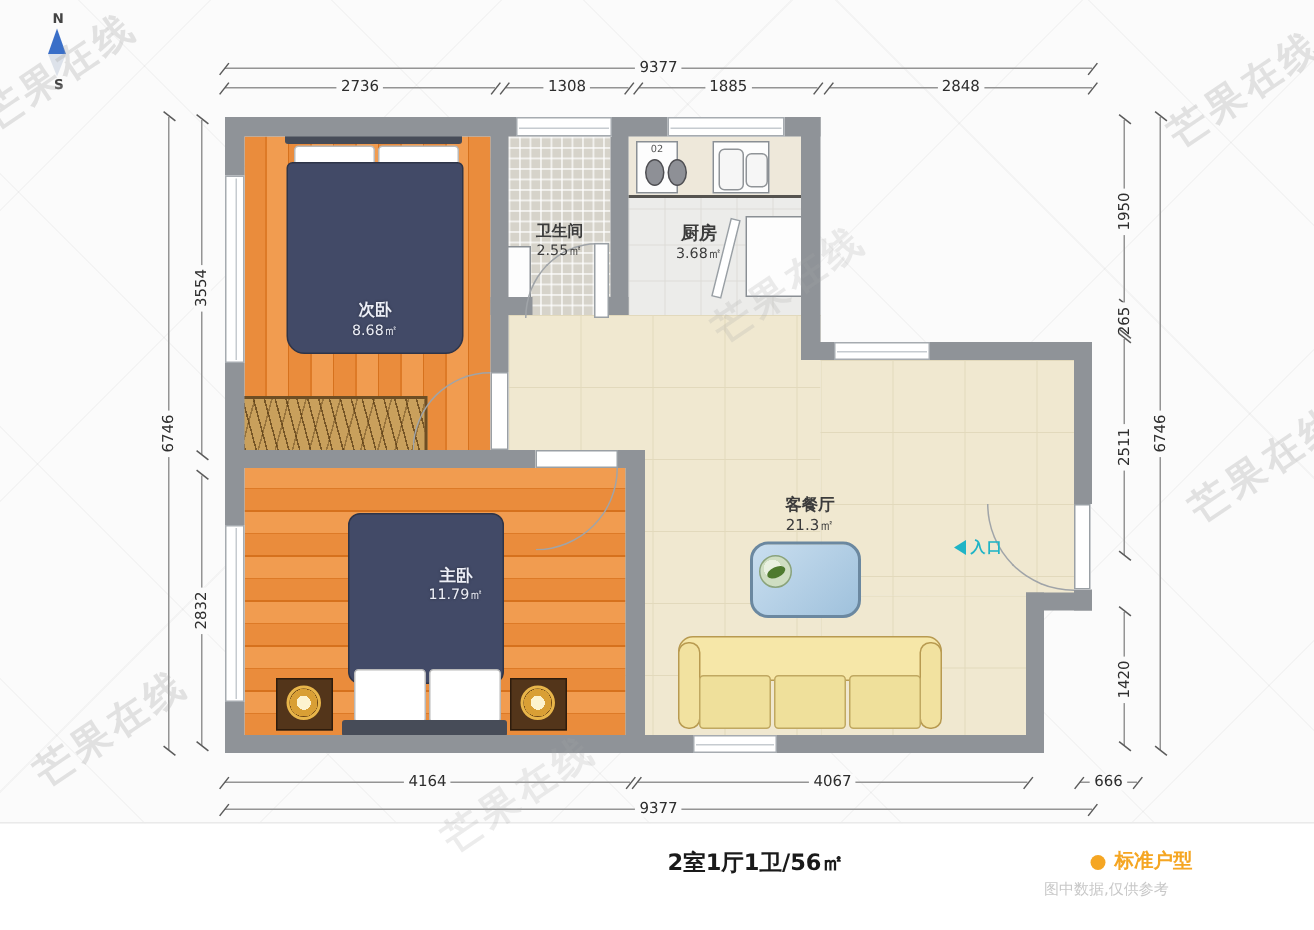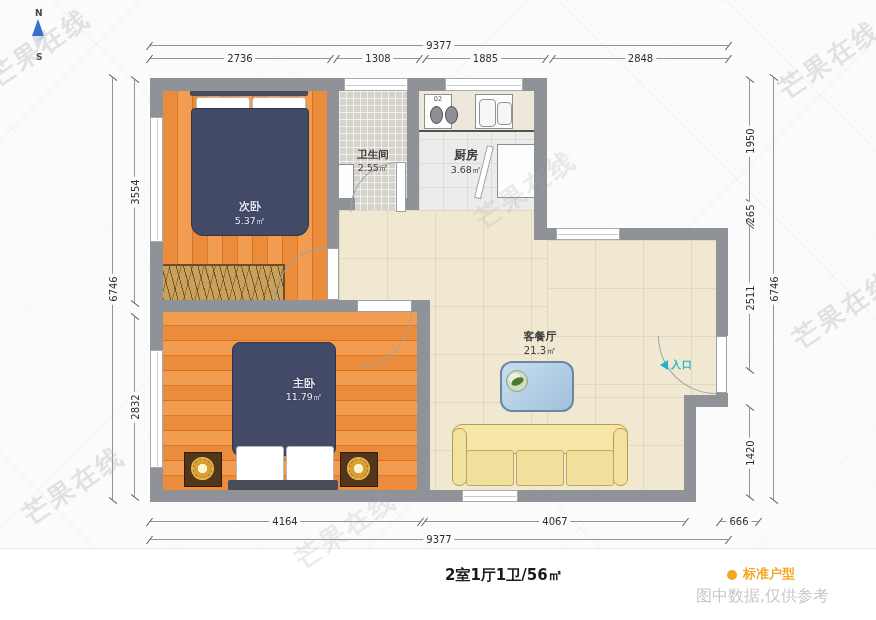--- a/index.html
+++ b/index.html
@@ -76,21 +76,21 @@
     <div class="abs tile-living" style="left:547px;top:240px;width:169px;height:157px;"></div>
     <div class="abs tile-living" style="left:547px;top:397px;width:137px;height:93px;"></div>
     <div class="abs wood-h" style="left:163px;top:312px;width:254px;height:178px;"></div>
 
     <div class="bedbar" style="left:190px;top:85px;width:118px;height:11px;"></div>
     <div class="pillow" style="left:196px;top:97px;width:52px;height:26px;"></div>
     <div class="pillow" style="left:252px;top:97px;width:52px;height:26px;"></div>
     <div class="duvet" style="left:191px;top:108px;width:116px;height:126px;border-radius:4px 4px 12px 12px;">
       <div class="rlabel light" style="left:0;right:0;bottom:8px;">
         <div class="nm">次卧</div>
-        <div class="ar">5.37㎡</div>
+        <div class="ar">8.68㎡</div>
       </div>
     </div>
     <div class="wardrobe" style="left:157px;top:264px;width:124px;height:42px;"></div>
 
     <div class="duvet" style="left:232px;top:342px;width:102px;height:112px;border-radius:8px;">
       <div class="rlabel light" style="left:0;right:0;top:34px;padding-left:40px;">
         <div class="nm">主卧</div>
         <div class="ar">11.79㎡</div>
       </div>
     </div>
@@ -173,21 +173,21 @@
     </div>
     <div class="rlabel dark" style="left:430px;top:148px;width:72px;">
       <div class="nm" style="font-size:12px;">厨房</div>
       <div class="ar">3.68㎡</div>
     </div>
     <div class="rlabel dark" style="left:498px;top:330px;width:84px;">
       <div class="nm">客餐厅</div>
       <div class="ar" style="font-size:10px;text-align:center;">21.3㎡</div>
     </div>
 
-    <div class="abs" style="left:660px;top:358px;width:44px;height:14px;text-decoration:underline;">
+    <div class="abs" style="left:636px;top:358px;width:44px;height:14px;text-decoration:underline;">
       <div class="abs" style="left:0;top:2px;width:0;height:0;border-top:5px solid transparent;border-bottom:5px solid transparent;border-right:8px solid #1fb4c6;"></div>
       <div class="abs" style="left:11px;top:0;font-size:10px;font-weight:bold;color:#1fb4c6;letter-spacing:1px;">入口</div>
     </div>
   </div>
 
   <div class="dh" style="left:150px;top:45px;width:578px;">
       <span class="dlab">9377</span>
     </div>
   <div class="dh" style="left:150px;top:58px;width:180px;">
       <span class="dlab">2736</span>
@@ -239,21 +239,21 @@
     </div>
   <div class="dh" style="left:150px;top:539px;width:578px;">
       <span class="dlab">9377</span>
     </div>
 
   <div class="abs" style="left:0;top:549px;width:876px;height:71px;background:#ffffff;"></div>
   <div class="abs" style="left:0;top:548px;width:876px;height:1px;background:#eaeaea;"></div>
   <div class="footer-text" style="left:445px;top:566px;font-size:15px;font-weight:bold;">2室1厅1卫/56㎡</div>
   <div class="abs" style="left:727px;top:570px;width:10px;height:10px;border-radius:50%;background:#f5a623;"></div>
   <div class="abs" style="left:743px;top:565px;font-size:13px;font-weight:bold;color:#f5a623;">标准户型</div>
-  <div class="abs" style="left:696px;top:586px;font-size:16px;color:#c8c8c8;text-align:right;">图中数据,仅供参考</div>
+  <div class="abs" style="left:696px;top:586px;font-size:10px;color:#c8c8c8;text-align:right;">图中数据,仅供参考</div>
 
   <div class="wm" style="left:-18px;top:30px;">芒果在线</div>
   <div class="wm" style="left:772px;top:42px;">芒果在线</div>
   <div class="wm" style="left:468px;top:172px;opacity:.7;">芒果在线</div>
   <div class="wm" style="left:16px;top:468px;">芒果在线</div>
   <div class="wm" style="left:288px;top:512px;opacity:.7;">芒果在线</div>
   <div class="wm" style="left:786px;top:292px;">芒果在线</div>
 
 </div>
 

